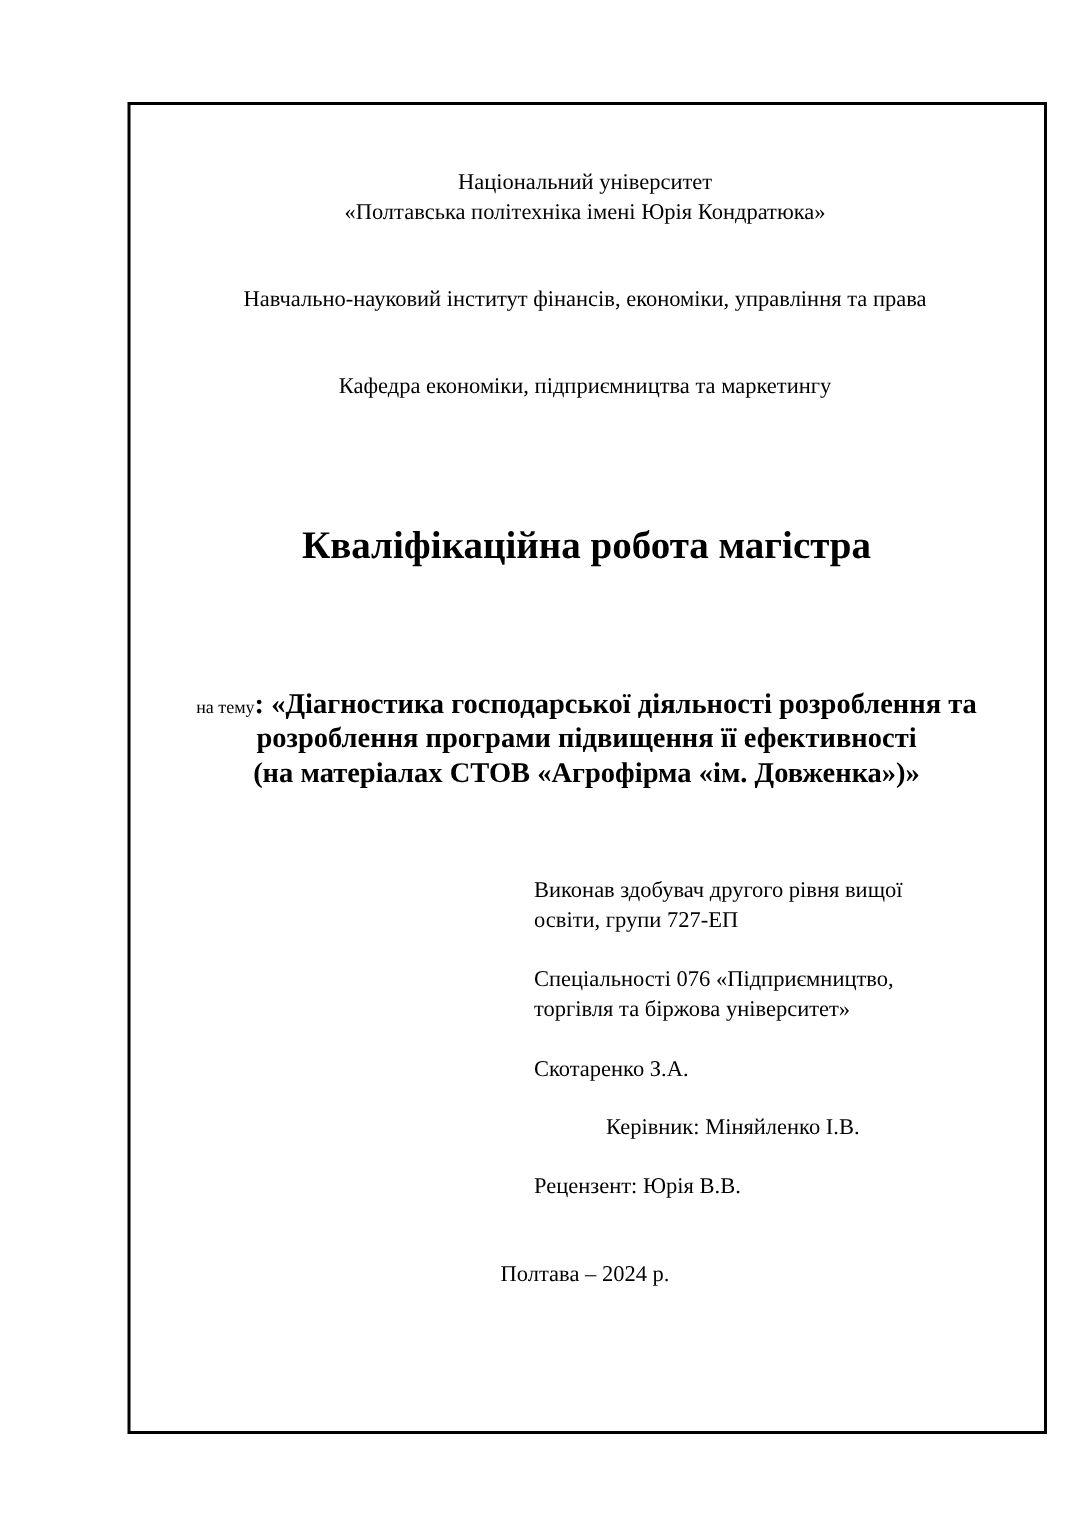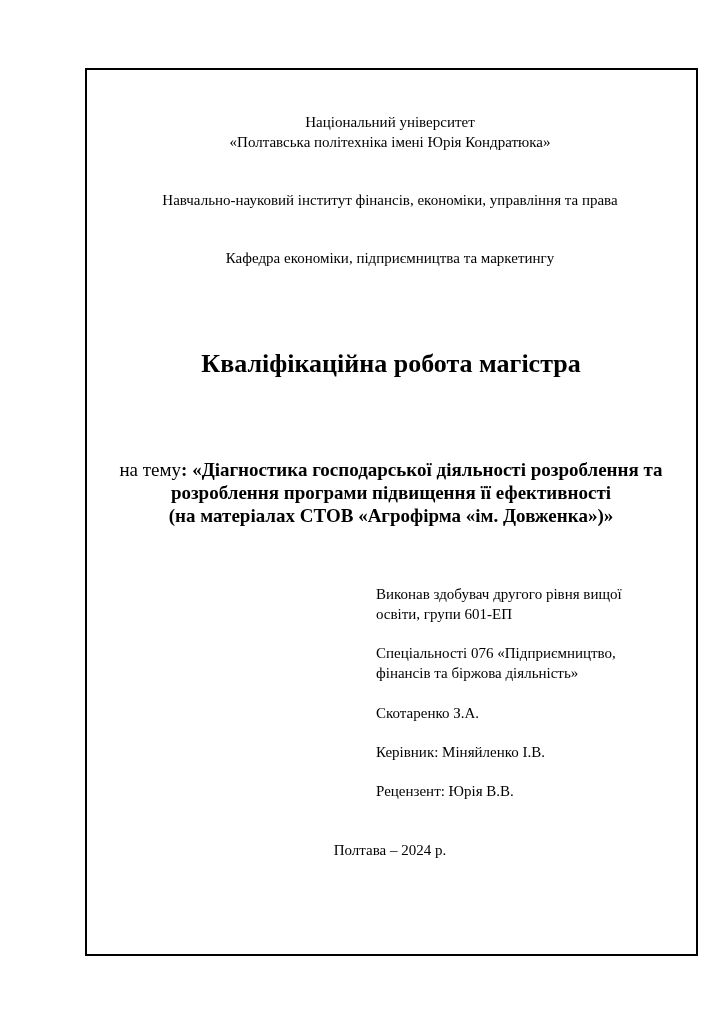--- a/index.html
+++ b/index.html
@@ -48,25 +48,25 @@
       left: 0;
       width: 782px;
       text-align: center;
       font-size: 19px;
       font-weight: bold;
       line-height: 22px;
       white-space: nowrap;
     }
     .topic .prefix {
       font-weight: normal;
-      font-size: 19px;
+      font-size: 12px;
     }
     .info {
       position: absolute;
-      left: 376px;
+      left: 356px;
       font-size: 15px;
       line-height: 20px;
       white-space: nowrap;
     }
   </style>
 </head>
 <body>
 
 <div class="frame"></div>
 
@@ -77,24 +77,24 @@
 
 <div class="line" style="top:249px; left:28px;">Кафедра економіки, підприємництва та маркетингу</div>
 
 <div class="title" style="top:349px;">Кваліфікаційна робота магістра</div>
 
 <div class="topic" style="top:459px;"><span class="prefix">на тему</span><span>: «Діагностика господарської діяльності розроблення та</span></div>
 <div class="topic" style="top:482px;">розроблення програми підвищення її ефективності</div>
 <div class="topic" style="top:505px;">(на матеріалах  СТОВ «Агрофірма «ім. Довженка»)»</div>
 
 <div class="info" style="top:584px;">Виконав здобувач другого рівня вищої</div>
-<div class="info" style="top:604px;">освіти, групи 601-ЕП</div>
+<div class="info" style="top:604px;">освіти, групи 727-ЕП</div>
 
 <div class="info" style="top:643px;text-align:center;">Спеціальності 076 «Підприємництво,</div>
-<div class="info" style="top:663px;">фінансів та біржова діяльність»</div>
+<div class="info" style="top:663px;">торгівля та біржова університет»</div>
 
 <div class="info" style="top:703px;font-family:Liberation Serif, serif;">Скотаренко З.А.</div>
 
-<div class="info" style="top:742px;">Керівник: Міняйленко І.В.</div>
+<div class="info" style="top:742px;margin-left:48px;">Керівник: Міняйленко І.В.</div>
 
 <div class="info" style="top:781px;">Рецензент: Юрія В.В.</div>
 
 <div class="line" style="top:841px; left:28px;">Полтава – 2024 р.</div>
 
 </body></html>

